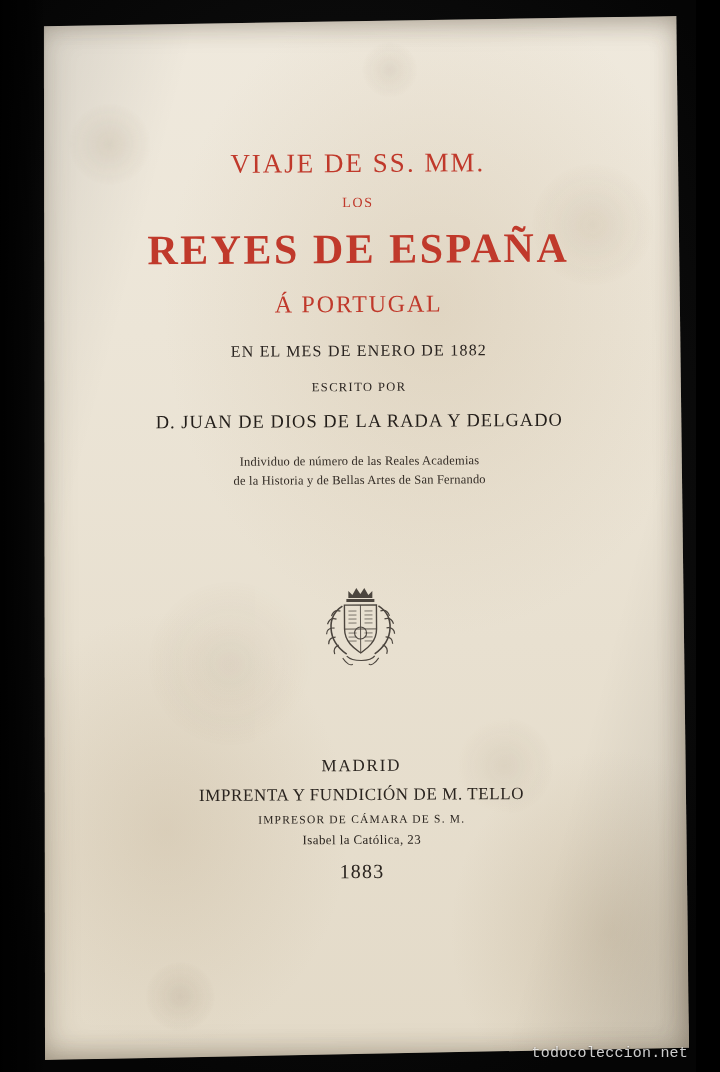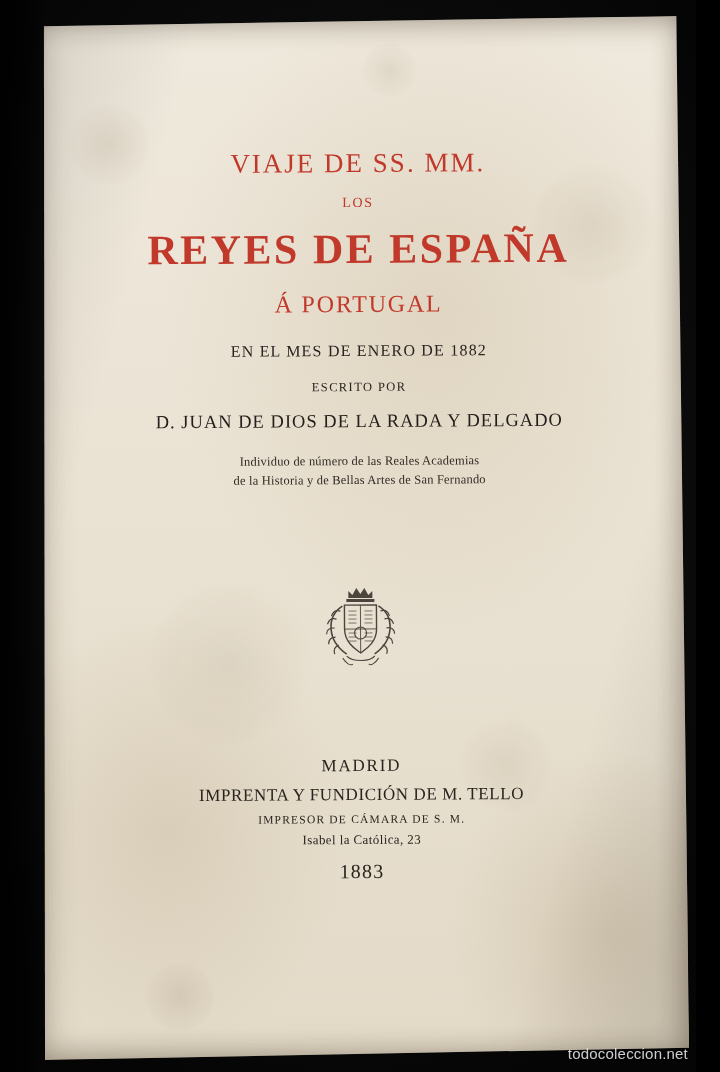--- a/index.html
+++ b/index.html
@@ -171,21 +171,21 @@
   .imp-3 { font-size: 11.5px; letter-spacing: 1.2px; margin-bottom: 7px; }
   .imp-4 { font-size: 13px; letter-spacing: 0.4px; margin-bottom: 12px; }
   .imp-5 { font-size: 20px; letter-spacing: 1.2px; }
 
   
   #watermark {
     position: absolute;
     right: 8px;
     bottom: 10px;
     color: rgba(255,255,255,0.80);
-    font-family: Liberation Sans, sans-serif;
+    font-family: Liberation Mono, monospace;
     font-size: 15px;
     letter-spacing: 0.2px;
     text-shadow: 0 1px 2px rgba(0,0,0,0.9);
   }
 </style>
 </head>
 <body>
 
 <div id="photo">
   <div id="backdrop"></div>

